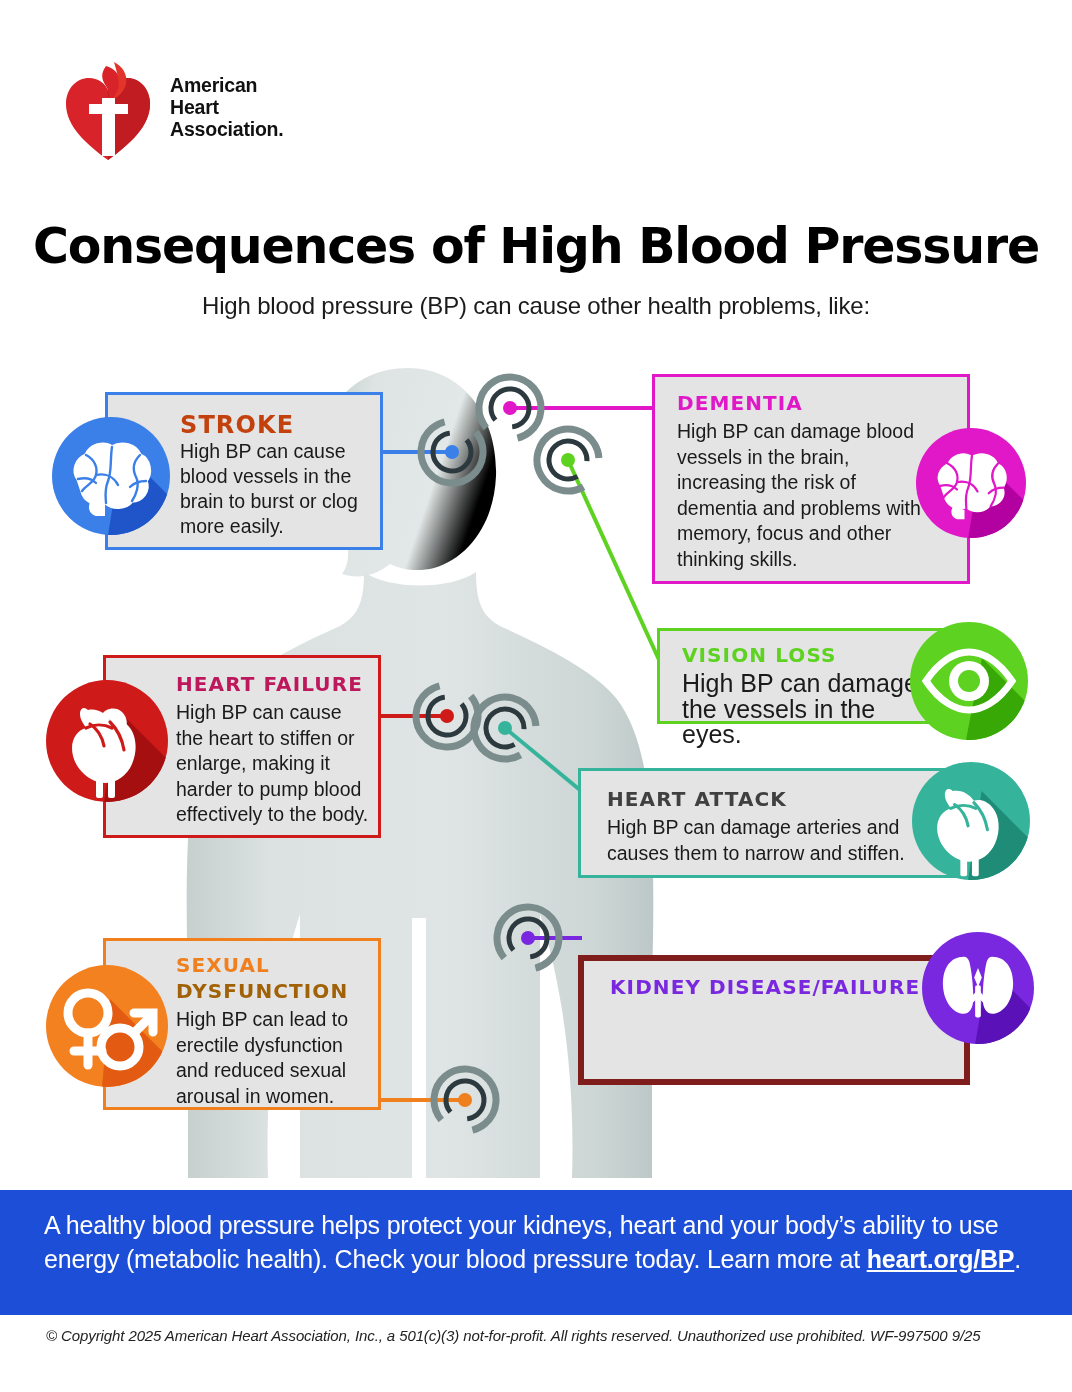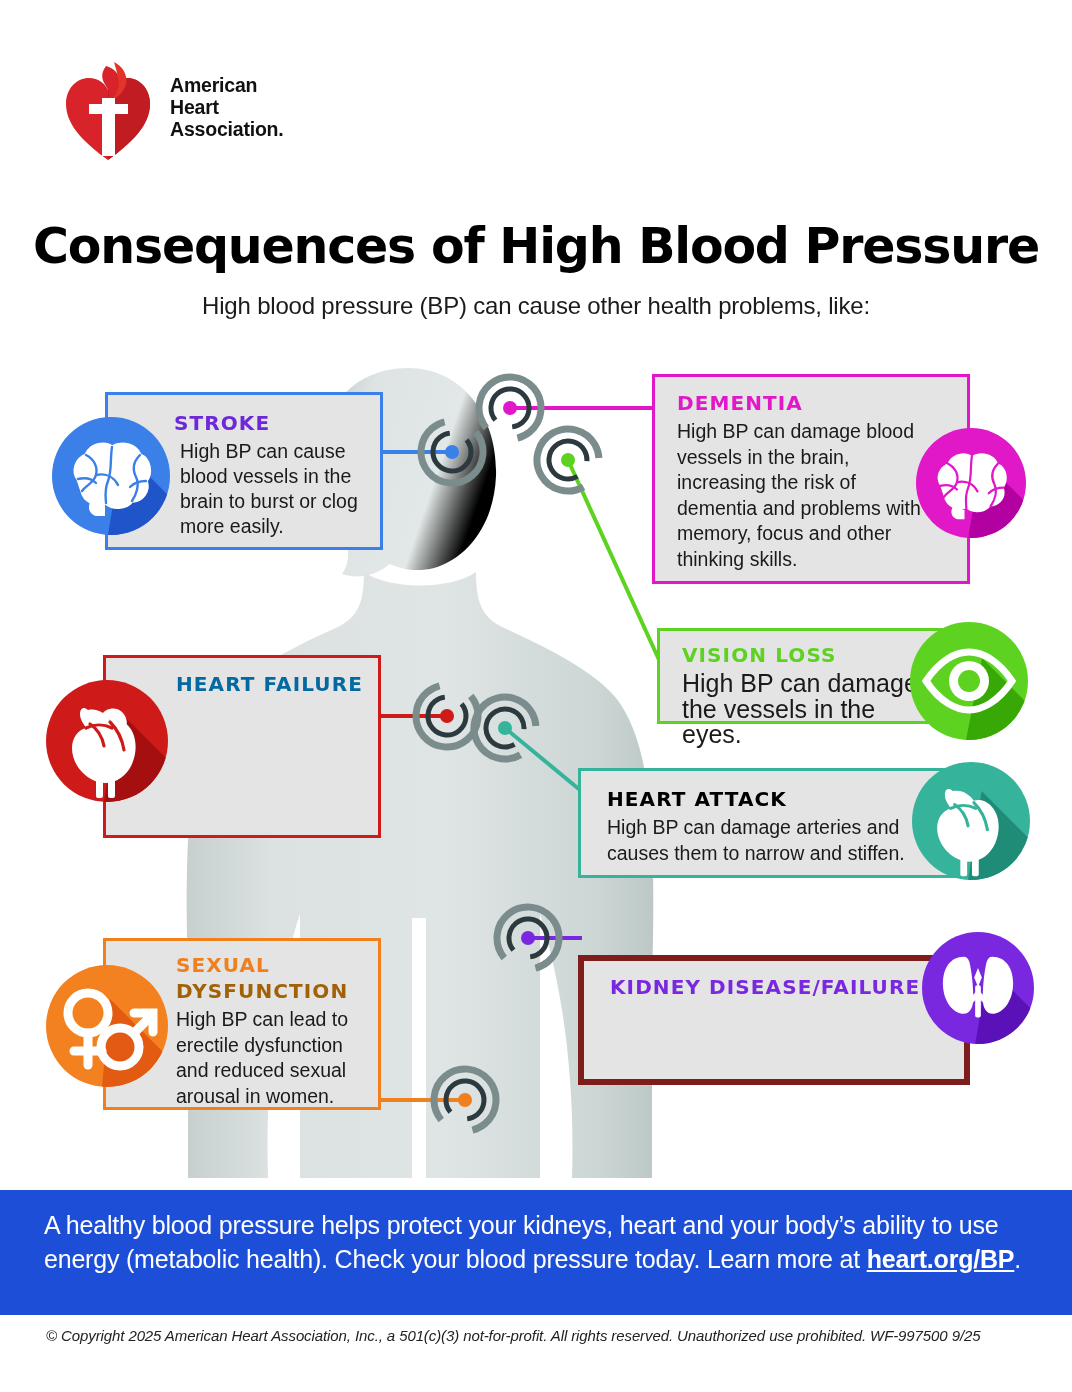--- a/index.html
+++ b/index.html
@@ -204,21 +204,21 @@
     </svg>
   </div>
   <div class="marker" style="left:430px;top:1065px;">
     <svg width="70" height="70" viewBox="0 0 70 70">
       <circle cx="35" cy="35" r="31" fill="none" stroke="#7b8c8c" stroke-width="7" stroke-dasharray="160 35" transform="rotate(140 35 35)"></circle>
       <circle cx="35" cy="35" r="19" fill="none" stroke="#2c3a3f" stroke-width="5" stroke-dasharray="100 22" transform="rotate(140 35 35)"></circle>
     </svg>
   </div>
 
   <div class="card" style="left:105px;top:392px;width:278px;height:158px;border:3px solid #3b7fe8;">
-    <div class="head" style="position:absolute;left:66px;top:16px;font-size:20px;color:#6d28d9;">STROKE</div>
+    <div class="head" style="position:absolute;left:72px;top:16px;font-size:24px;color:#c2410c;">STROKE</div>
     <div class="body" style="position:absolute;left:72px;top:44px;width:196px;font-size:19.5px;line-height:25px;">High BP can cause blood vessels in the brain to burst or clog more easily.</div>
   </div>
   <div class="iconcircle" style="left:52px;top:417px;width:118px;height:118px;background:#3b7fe8;">
     <svg width="118" height="118" viewBox="0 0 118 118">
       <path d="M70 32 L118 80 L118 118 L56 118 Z" fill="#1f55c9"></path>
       <g fill="none" stroke="#ffffff" stroke-width="3.4" stroke-linecap="round" stroke-linejoin="round">
         <path d="M26 62 C20 54 24 42 34 38 C38 28 52 24 60 30 C70 24 84 28 88 38
                  C98 42 100 56 94 64 C98 74 90 84 80 84 C74 92 60 92 54 86
                  C44 90 32 84 30 74 Z" fill="#ffffff" stroke="#ffffff"></path>
       </g>
@@ -250,21 +250,22 @@
         <path d="M88 38 C82 44 80 52 84 60 C88 68 84 78 80 84"></path>
         <path d="M44 58 C54 56 62 60 66 68"></path>
         <path d="M26 62 C34 60 40 62 44 66"></path>
         <path d="M94 64 C88 64 82 66 78 70"></path>
       </g>
       <path d="M40 84 C36 90 38 96 44 98 L52 98 L52 88" fill="#ffffff"></path>
     </svg>
   </div>
 
   <div class="card" style="left:103px;top:655px;width:278px;height:183px;border:3px solid #cf1a1a;">
-    <div class="head" style="position:absolute;left:70px;top:14px;font-size:20px;color:#0369a1;">HEART FAILURE</div>
+    <div class="head" style="position:absolute;left:70px;top:14px;font-size:20px;color:#be185d;">HEART FAILURE</div>
+    <div class="body" style="position:absolute;left:70px;top:42px;width:198px;font-size:19.5px;line-height:25.5px;">High BP can cause the heart to stiffen or enlarge, making it harder to pump blood effectively to the body.</div>
   </div>
   <div class="iconcircle" style="left:46px;top:680px;width:122px;height:122px;background:#cf1a1a;">
     <svg width="122" height="122" viewBox="0 0 122 122">
       <path d="M72 30 L122 80 L122 122 L58 122 Z" fill="#a50f0f"></path>
       <g fill="#ffffff">
         <path d="M42 30 C38 26 34 28 34 34 C34 40 38 44 40 48
                  C32 50 26 58 26 68 C26 84 38 98 52 102
                  C66 106 80 98 86 84 C92 70 90 56 84 48
                  C78 40 70 38 64 40 C60 34 52 28 42 30 Z"></path>
         <path d="M56 34 C60 28 70 26 76 32 C82 38 82 46 78 50"></path>
@@ -287,21 +288,21 @@
     <svg width="118" height="118" viewBox="0 0 118 118">
       <path d="M72 36 L118 82 L118 118 L56 118 Z" fill="#37a806"></path>
       <path d="M16 59 C30 38 46 30 59 30 C72 30 88 38 102 59
                C88 80 72 88 59 88 C46 88 30 80 16 59 Z" fill="none" stroke="#ffffff" stroke-width="7"></path>
       <circle cx="59" cy="59" r="20" fill="#ffffff"></circle>
       <circle cx="59" cy="59" r="11" fill="#5ed220"></circle>
     </svg>
   </div>
 
   <div class="card" style="left:578px;top:768px;width:392px;height:110px;border:3px solid #36b49b;">
-    <div class="head" style="position:absolute;left:26px;top:16px;font-size:20px;color:#000000;">HEART ATTACK</div>
+    <div class="head" style="position:absolute;left:26px;top:16px;font-size:20px;color:#404040;">HEART ATTACK</div>
     <div class="body" style="position:absolute;left:26px;top:44px;width:320px;font-size:19.5px;line-height:25.5px;">High BP can damage arteries and causes them to narrow and stiffen.</div>
   </div>
   <div class="iconcircle" style="left:912px;top:762px;width:118px;height:118px;background:#36b49b;">
     <svg width="118" height="118" viewBox="0 0 122 122">
       <path d="M72 30 L122 80 L122 122 L58 122 Z" fill="#1f8c77"></path>
       <g fill="#ffffff">
         <path d="M42 30 C38 26 34 28 34 34 C34 40 38 44 40 48
                  C32 50 26 58 26 68 C26 84 38 98 52 102
                  C66 106 80 98 86 84 C92 70 90 56 84 48
                  C78 40 70 38 64 40 C60 34 52 28 42 30 Z"></path>

